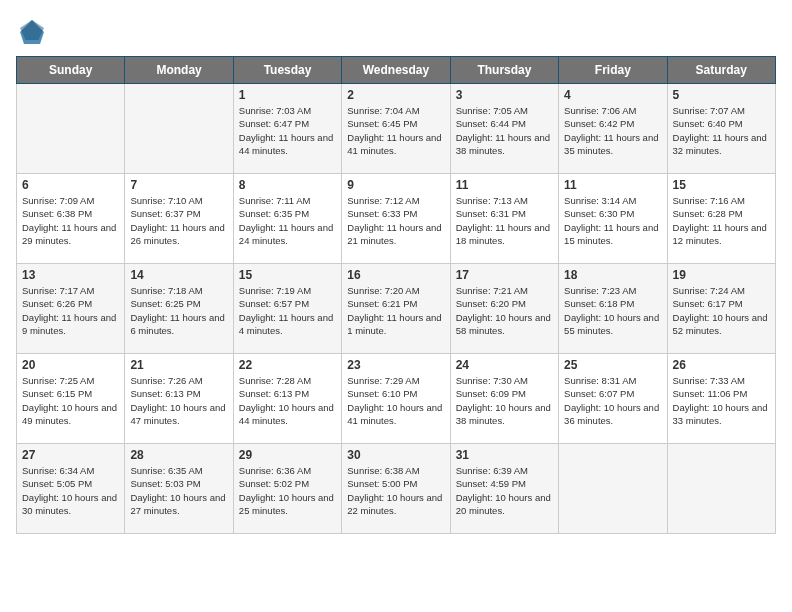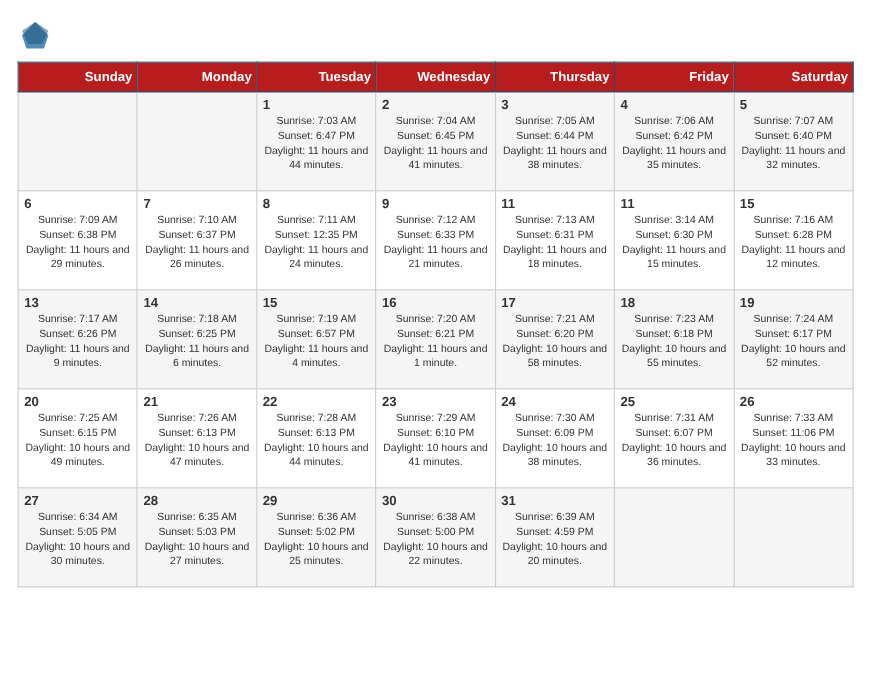--- a/index.html
+++ b/index.html
@@ -39,26 +39,26 @@
     .location {
       font-size: 16px;
       color: #444;
     }
     table {
       width: 100%;
       border-collapse: collapse;
       table-layout: fixed;
     }
     thead tr th {
-      background-color: #b91c1c;
+      background-color: #737373;
       color: #fff;
       font-size: 12px;
       font-weight: bold;
       padding: 6px 4px;
-      text-align: right;
+      text-align: center;
       border: 1px solid #1a5276;
     }
     tbody tr td {
       border: 1px solid #ccc;
       vertical-align: top;
       padding: 4px 5px;
       font-size: 10px;
       color: #333;
       height: 90px;
       background: #fff;
@@ -68,21 +68,20 @@
     }
     .day-num {
       font-weight: bold;
       font-size: 12px;
       display: block;
       margin-bottom: 2px;
     }
     .cell-info {
       font-size: 9.5px;
       line-height: 1.4;
-      text-align: center;
     }
   </style>
 </head>
 <body>
 
 <div class="header">
   <div class="logo">
     <svg class="logo-icon" viewBox="0 0 40 40">
       <polygon points="20,5 35,20 30,35 10,35 5,20" fill="#2471a3" opacity="0.8"></polygon>
       <polygon points="20,5 35,15 28,30 12,30 5,15" fill="#1a5276" opacity="0.5"></polygon>
@@ -154,21 +153,21 @@
         </td>
         <td>
           <span class="day-num">7</span>
           <div class="cell-info">Sunrise: 7:10 AM
 Sunset: 6:37 PM
 Daylight: 11 hours and 26 minutes.</div>
         </td>
         <td>
           <span class="day-num">8</span>
           <div class="cell-info">Sunrise: 7:11 AM
-Sunset: 12:35 PM
+Sunset: 6:35 PM
 Daylight: 11 hours and 24 minutes.</div>
         </td>
         <td>
           <span class="day-num">9</span>
           <div class="cell-info">Sunrise: 7:12 AM
 Sunset: 6:33 PM
 Daylight: 11 hours and 21 minutes.</div>
         </td>
         <td>
           <span class="day-num">11</span>
@@ -259,21 +258,21 @@
 Daylight: 10 hours and 41 minutes.</div>
         </td>
         <td>
           <span class="day-num">24</span>
           <div class="cell-info">Sunrise: 7:30 AM
 Sunset: 6:09 PM
 Daylight: 10 hours and 38 minutes.</div>
         </td>
         <td>
           <span class="day-num">25</span>
-          <div class="cell-info">Sunrise: 7:31 AM
+          <div class="cell-info">Sunrise: 8:31 AM
 Sunset: 6:07 PM
 Daylight: 10 hours and 36 minutes.</div>
         </td>
         <td>
           <span class="day-num">26</span>
           <div class="cell-info">Sunrise: 7:33 AM
 Sunset: 11:06 PM
 Daylight: 10 hours and 33 minutes.</div>
         </td>
       </tr>

